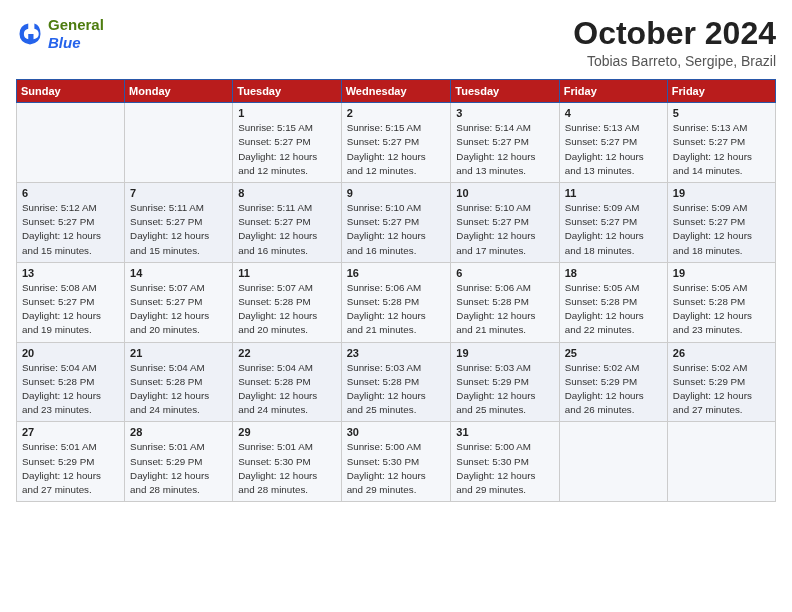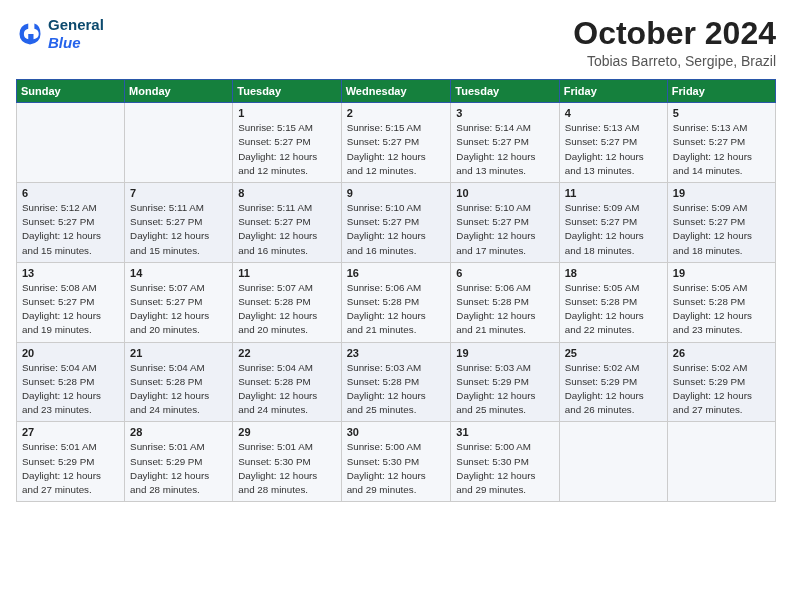--- a/index.html
+++ b/index.html
@@ -25,21 +25,21 @@
     .logo {
       display: flex;
       align-items: center;
       gap: 4px;
     }
     .logo-text {
       font-size: 15px;
       font-weight: bold;
       line-height: 1.2;
     }
-    .logo-general { color: #0c4a6e; margin-top: 8px; }
+    .logo-general { color: #4d7c0f; margin-top: 8px; }
     .logo-blue { color: #2563eb; font-style: italic; }
     .logo-icon {
       width: 28px;
       height: 28px;
     }
     .title-block {
       text-align: right;
     }
     .month-title {
       font-size: 32px;
@@ -51,21 +51,21 @@
       font-size: 14px;
       color: #555;
       margin-top: 2px;
     }
     .calendar {
       width: 100%;
       border-collapse: collapse;
       font-size: 10.5px;
     }
     .calendar thead th {
-      background: #15803d;
+      background: #b91c1c;
       color: #fff;
       padding: 5px 4px;
       font-weight: bold;
       font-size: 11px;
       text-align: left;
       border: 1px solid #2a57a8;
     }
     .calendar tbody td {
       border: 1px solid #ccc;
       vertical-align: top;

